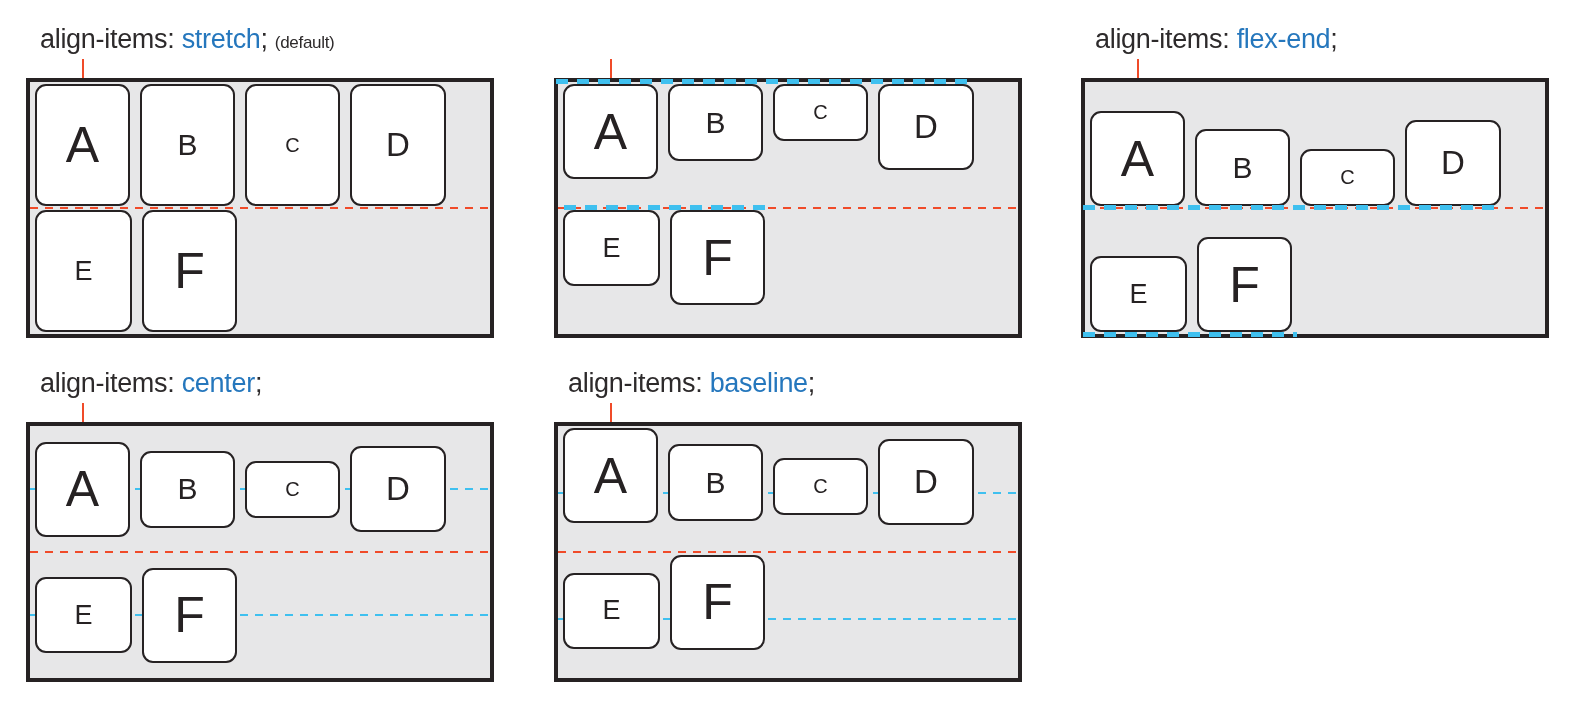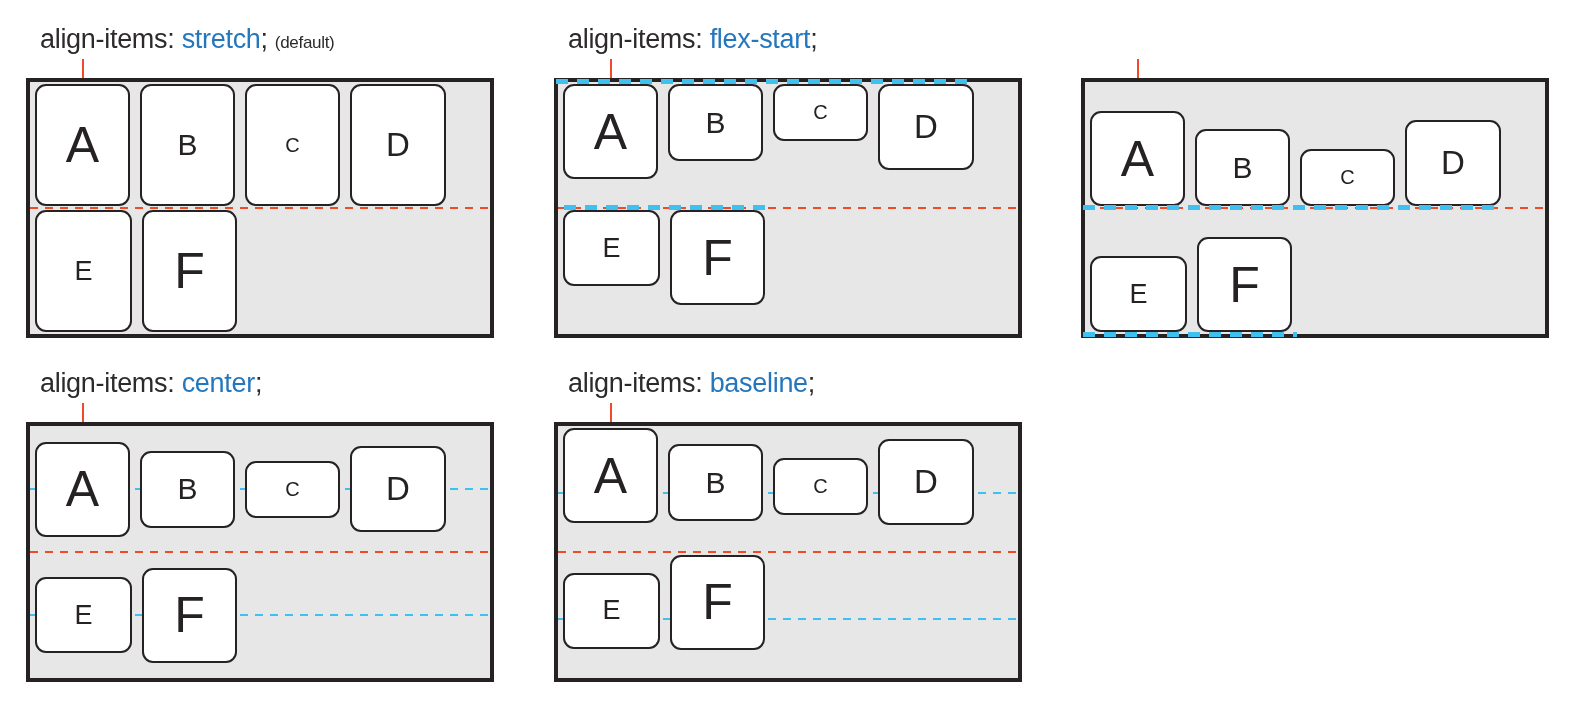--- a/index.html
+++ b/index.html
@@ -99,21 +99,20 @@
       <div class="box box-e">
           <span>E</span>
         </div>
       <div class="box box-f">
           <span>F</span>
         </div>
     </div>
   </div>
 
   <div class="panel p2">
-    <div class="title"><span>align-items: </span><span class="kw">flex-start</span><span>;</span></div>
     <div class="tick"></div>
     <div class="container align-flex-start" style="align-items: flex-start;">
       <div class="guide g-red g-mid"></div>
       <div class="guide g-blue-thick g-fs-top"></div>
       <div class="guide g-blue-thick g-fs-row2"></div>
       <div class="box box-a">
           <span>A</span>
         </div>
       <div class="box box-b">
           <span>B</span>
@@ -127,20 +126,21 @@
       <div class="box box-e">
           <span>E</span>
         </div>
       <div class="box box-f">
           <span>F</span>
         </div>
     </div>
   </div>
 
   <div class="panel p3">
+    <div class="title"><span>align-items: </span><span class="kw">flex-end</span><span>;</span></div>
     <div class="tick"></div>
     <div class="container align-flex-end" style="align-items: flex-end;">
       <div class="guide g-red g-mid"></div>
       <div class="guide g-blue-thick g-fe-row1"></div>
       <div class="guide g-blue-thick g-fe-bottom"></div>
       <div class="box box-a">
           <span>A</span>
         </div>
       <div class="box box-b">
           <span>B</span>

